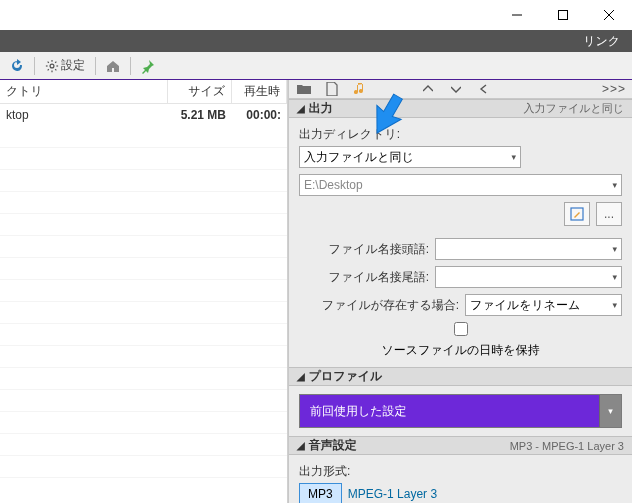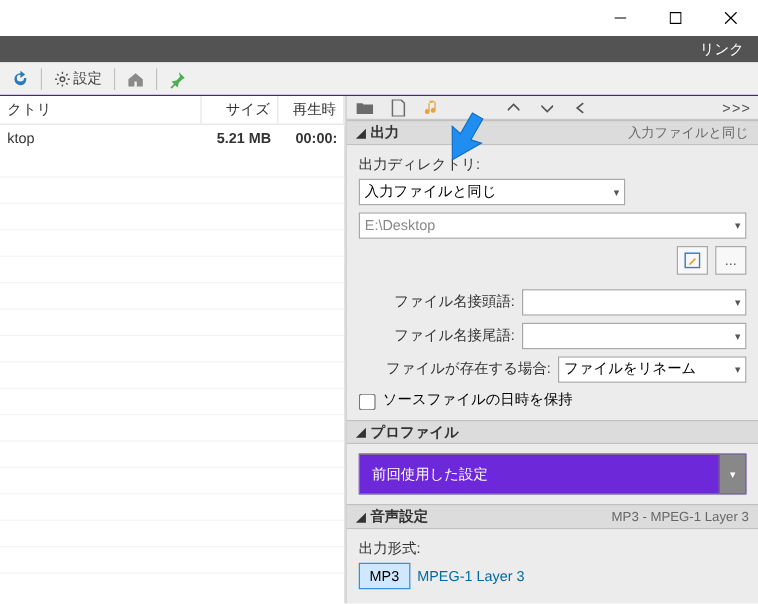--- a/index.html
+++ b/index.html
@@ -37,21 +37,21 @@
 
 .section-body { padding: 8px 10px; background: #ececec; }
 
 .fldrow { display: flex; align-items: center; margin-bottom: 6px; gap: 6px; }
 .fldlabel { color: #333; }
 .fldlabel.right { text-align: right; width: 130px; }
 .combo { flex: 1; height: 22px; background: #fff; border: 1px solid #a8a8a8; display: flex; align-items: center; padding: 0 4px; position: relative; }
 .combo .arrow { margin-left: auto; font-size: 9px; color: #555; }
 .combo.dim { color: #888; text-align: center; }
 .iconbtn { width: 26px; height: 24px; border: 1px solid #a8a8a8; background: #f8f8f8; display: flex; align-items: center; justify-content: center; }
-.chk { display: flex; align-items: flex-end; gap: 6px; }
+.chk { display: flex; align-items: center; gap: 6px; flex-direction: column; }
 .chk input { width: 14px; height: 14px; }
 
 .bigcombo { height: 34px; background: #6d28d9; border: 1px solid #7a7a7a; display: flex; align-items: center; color: #fff; }
 .bigcombo .body { flex: 1; padding: 0 10px; }
 .bigcombo .btn { width: 22px; height: 100%; background: #888; border-left: 1px solid #6a6a6a; display: flex; align-items: center; justify-content: center; color: #fff; font-size: 9px; }
 
 .arrow-annot { position: absolute; left: 360px; top: 86px; pointer-events: none; }
 
 .formatbtn { display: inline-block; padding: 3px 8px; background: #cfe7ff; border: 1px solid #3a8ed8; color: #000; }
 

